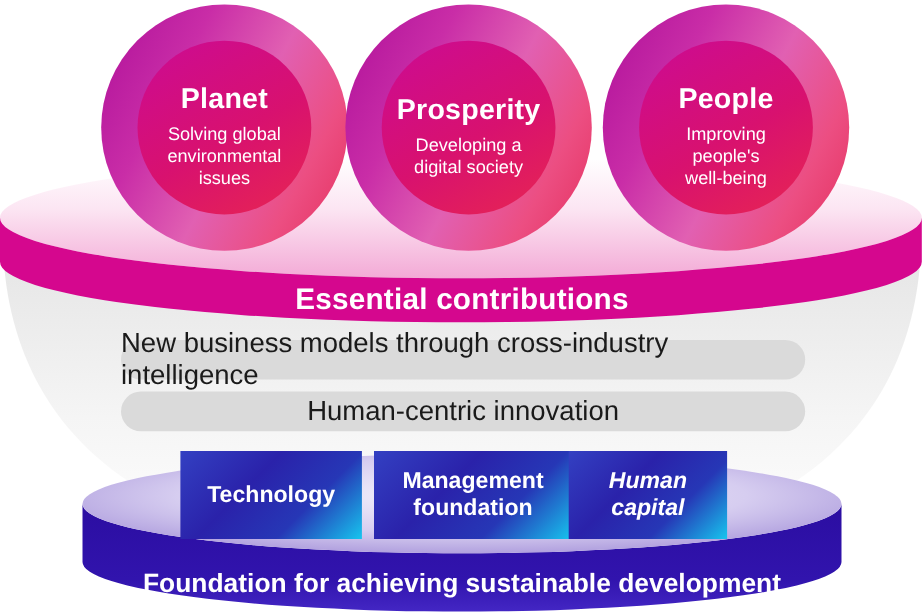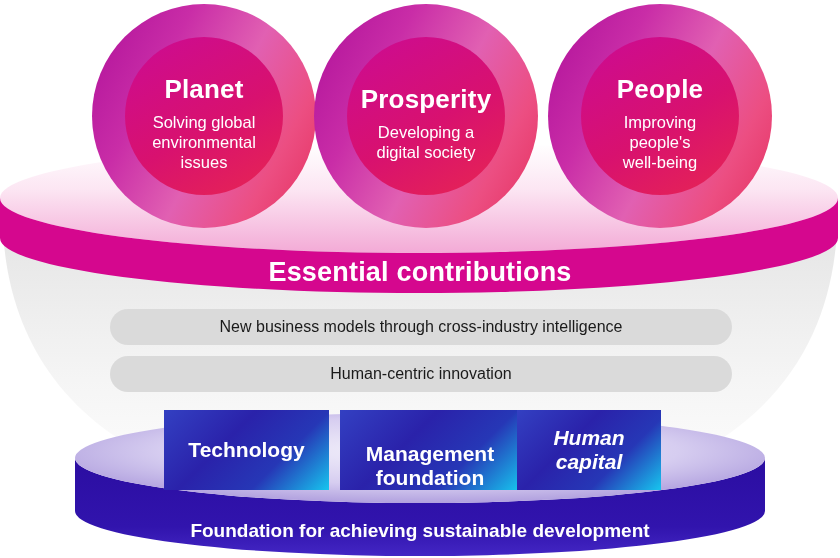--- a/index.html
+++ b/index.html
@@ -17,31 +17,31 @@
     display:flex;flex-direction:column;align-items:center;justify-content:center;
     text-align:center;color:#fff;}
   .circle-content{transform:translateY(-11px);margin-top:36px;}
   .circle-title{font-size:26px;font-weight:700;letter-spacing:.2px;margin-bottom:7px;}
   .circle-sub{font-size:16.5px;line-height:1.22;margin:0 auto;}
   .sub-w1{max-width:122px;} .sub-w2{max-width:116px;} .sub-w3{max-width:86px;}
   
   .band-text{position:absolute;left:0;width:840px;display:flex;align-items:center;justify-content:center;
     color:#fff;font-weight:700;}
   .essential-text{top:252px;height:40px;font-size:27px;letter-spacing:.2px;}
-  .foundation-text{top:506px;height:50px;font-size:19px;}
+  .foundation-text{top:506px;height:50px;font-size:24px;}
   
   .pill{position:absolute;left:110px;width:622px;height:36px;border-radius:18px;background:#dadada;
-    display:flex;align-items:center;justify-content:center;color:#1a1a1a;font-size:16px;}
+    display:flex;align-items:center;justify-content:center;color:#1a1a1a;font-size:25px;}
   .pill1{top:309px;} .pill2{top:356px;}
   
   .block{position:absolute;top:410px;height:80px;
     background:linear-gradient(135deg,#3340c2 0%,#2a22aa 38%,#2637b6 68%,#17c5ee 100%);
     display:flex;align-items:center;justify-content:center;text-align:center;
     color:#fff;font-size:21px;font-weight:700;line-height:1.15;}
-  .b1{left:164px;width:165px;} .b2{left:340px;width:180px;align-items:flex-end;} .b3{left:517px;width:144px;font-style:italic;}
+  .b1{left:164px;width:165px;} .b2{left:340px;width:180px;} .b3{left:517px;width:144px;font-style:italic;}
   .block-label{padding:0 6px;}
 </style>
 </head>
 <body>
 
 <div class="canvas">
 
   <svg class="layer-svg" width="840" height="558" viewBox="0 0 840 558">
     <defs>
       <linearGradient id="funnelGrad" x1="0" y1="244" x2="0" y2="470" gradientUnits="userSpaceOnUse">

